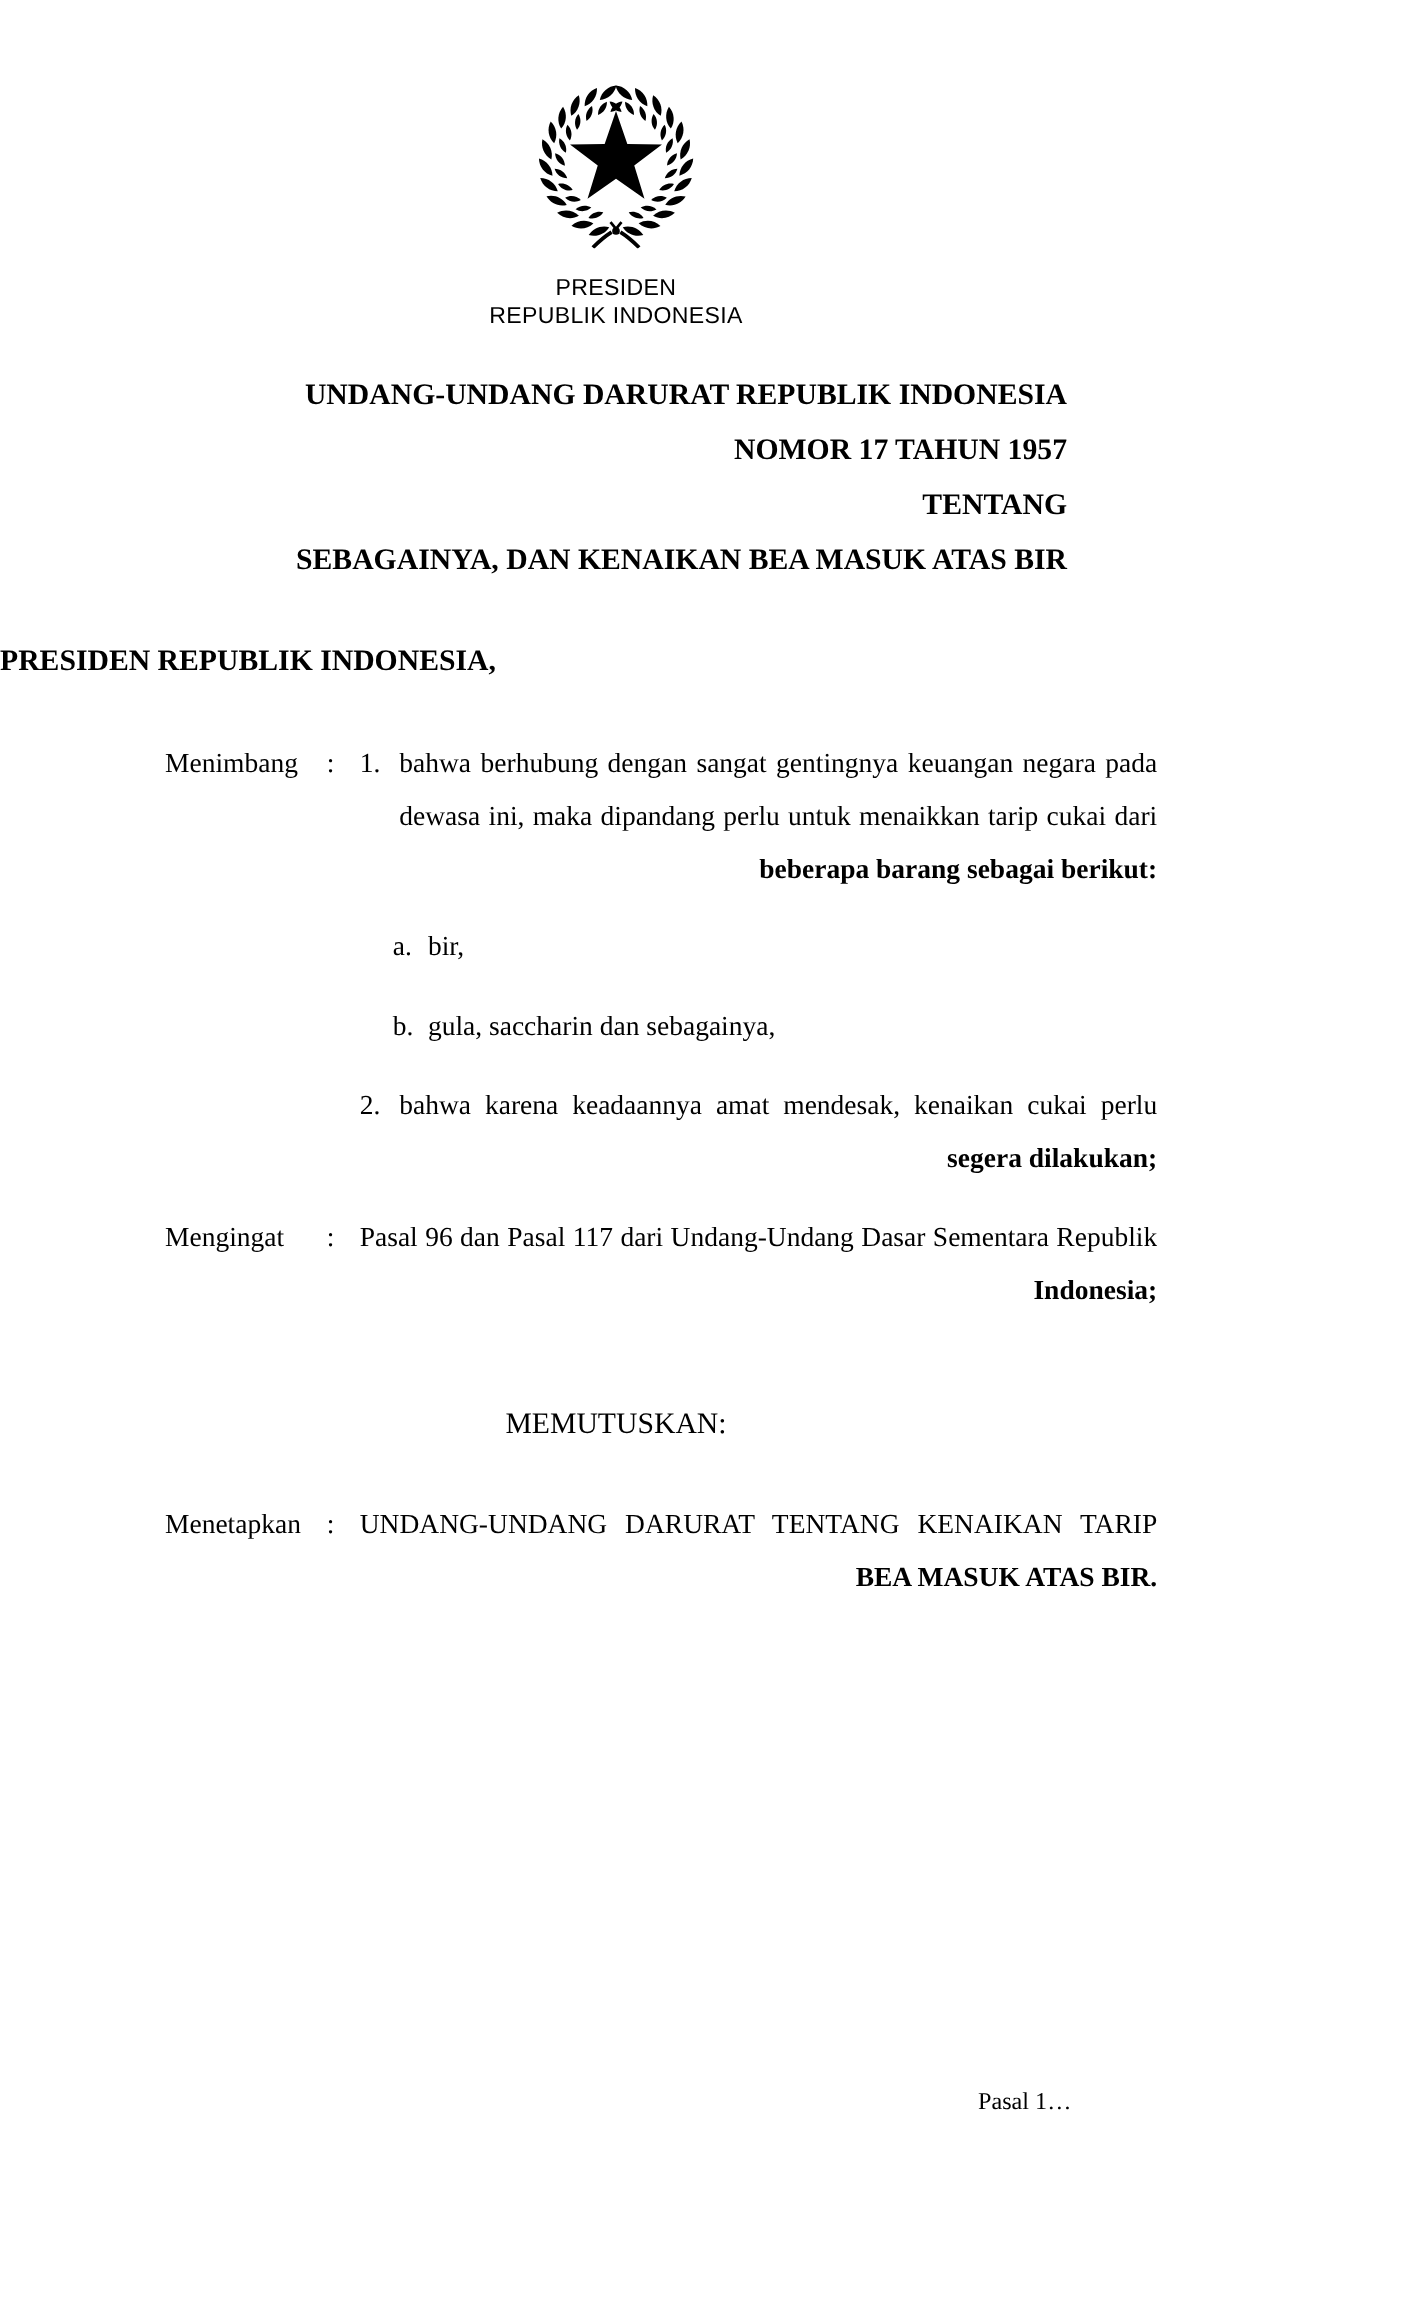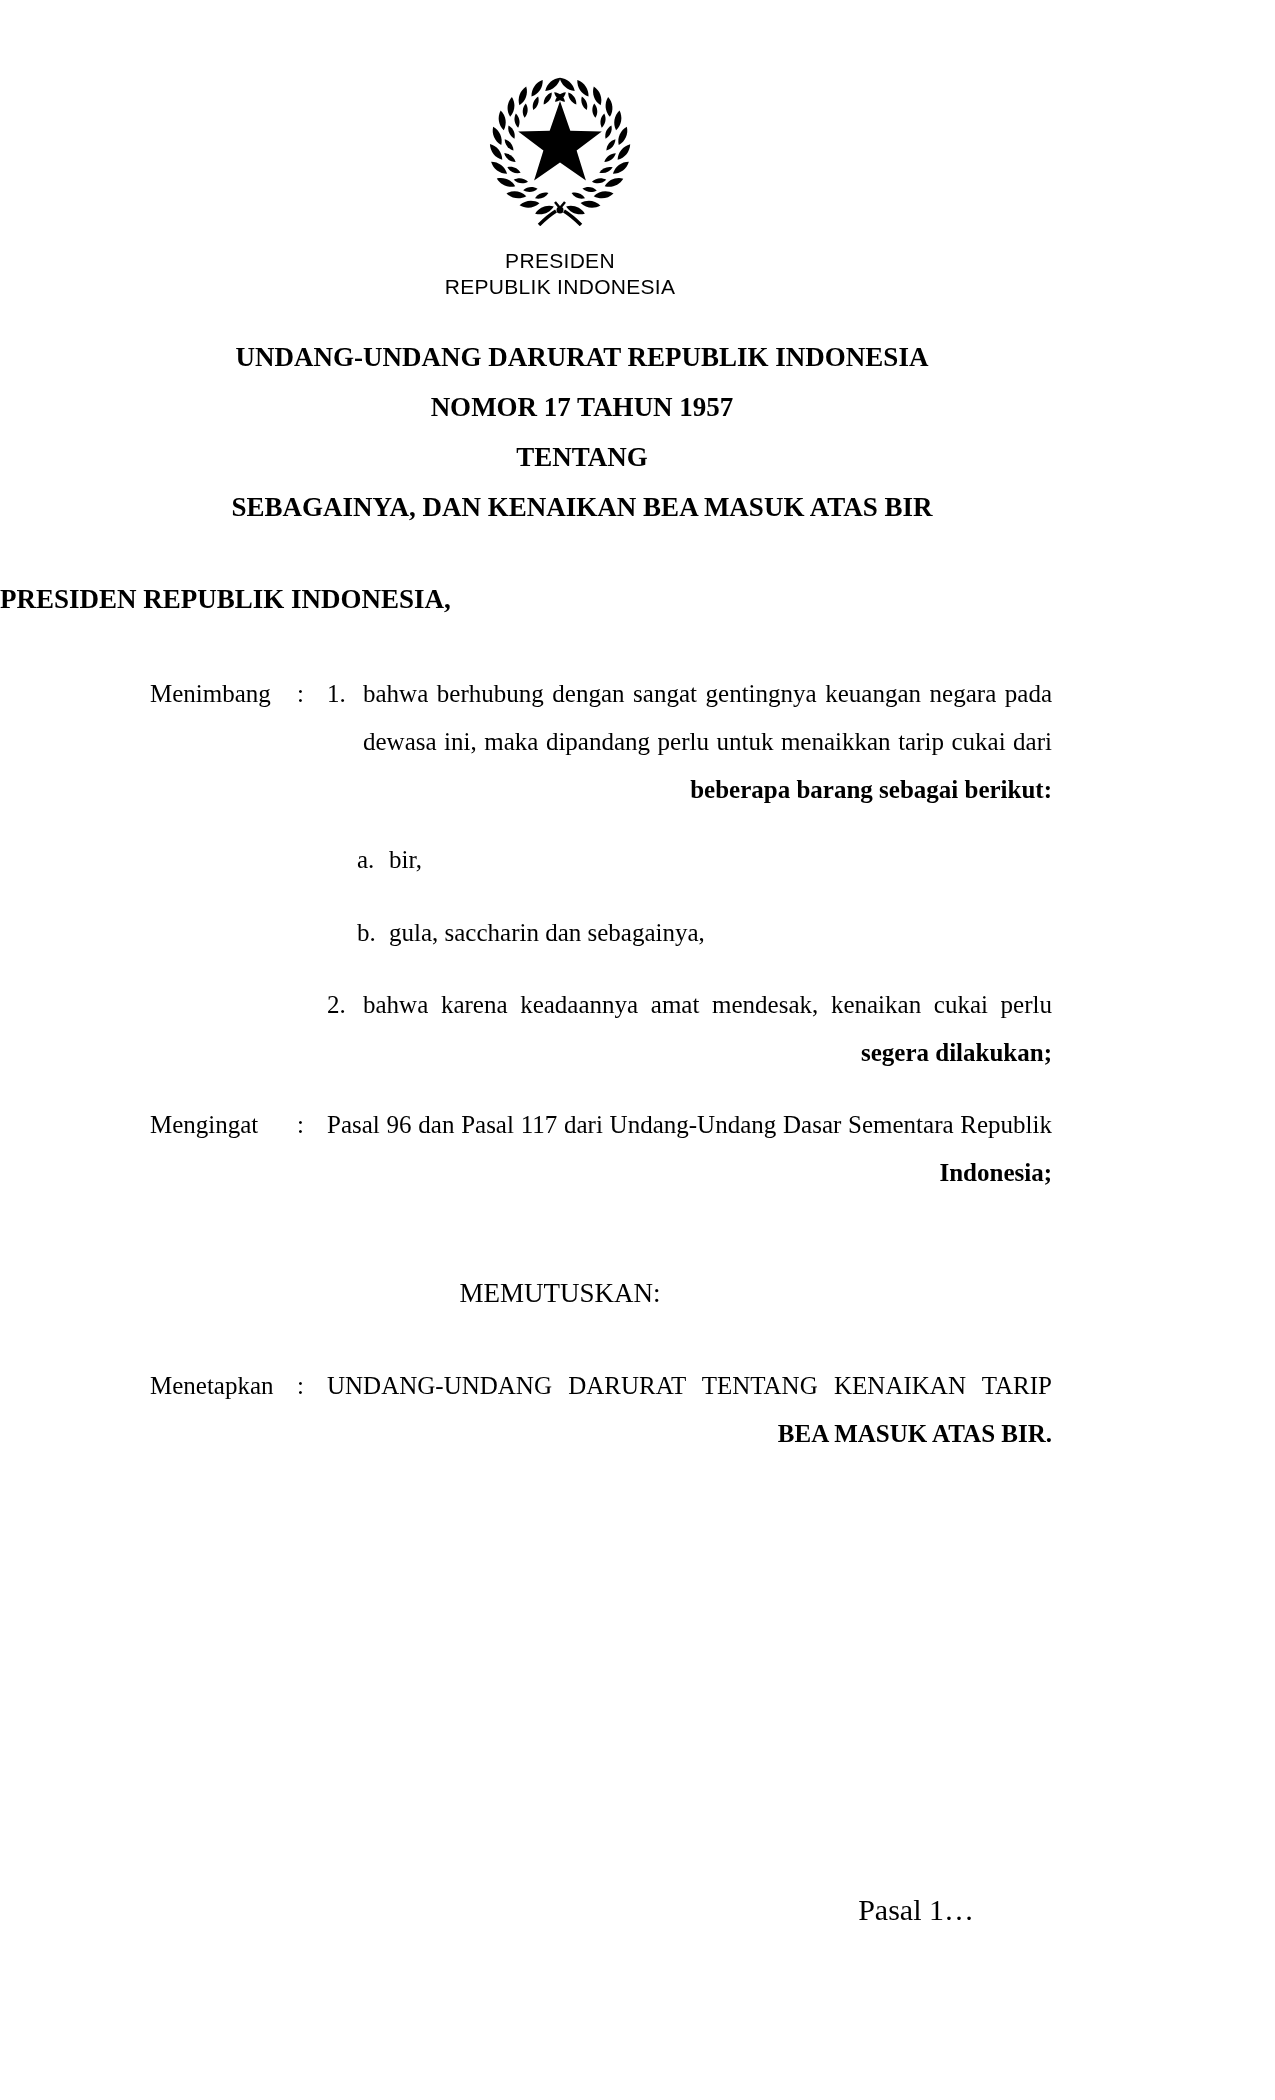--- a/index.html
+++ b/index.html
@@ -16,21 +16,21 @@
   .seal-wrap svg{display:inline-block;}
   .seal-caption{
     margin-top:16px;
     text-align:center;
     font-family:"Liberation Sans", sans-serif;
     font-size:21px;line-height:26px;
     letter-spacing:0.3px;
   }
   .title-block{
     margin-top:32px;
-    text-align:center;
+    text-align:right;
     font-weight:bold;
     font-size:27px;line-height:50px;
     padding:0 150px;
     margin-left:44px;
   }
   .opening-line{
     margin-top:42px;
     text-align:left;
     font-weight:bold;
     font-size:27px;line-height:50px;
@@ -58,21 +58,21 @@
   .sub-b{margin-top:25px;}
   .decision-heading{
     margin-top:72px;
     text-align:center;
     font-size:27px;line-height:48px;
   }
   .page-continuation{
     position:absolute;
     top:1886px;right:146px;
     line-height:48px;
-    font-size:30px;
+    font-size:22px;
   }
 </style>
 </head>
 <body>
 
 <div class="page">
 
   <div class="seal-wrap">
     <svg width="156" height="156" viewBox="0 0 156 156">
       <defs>

